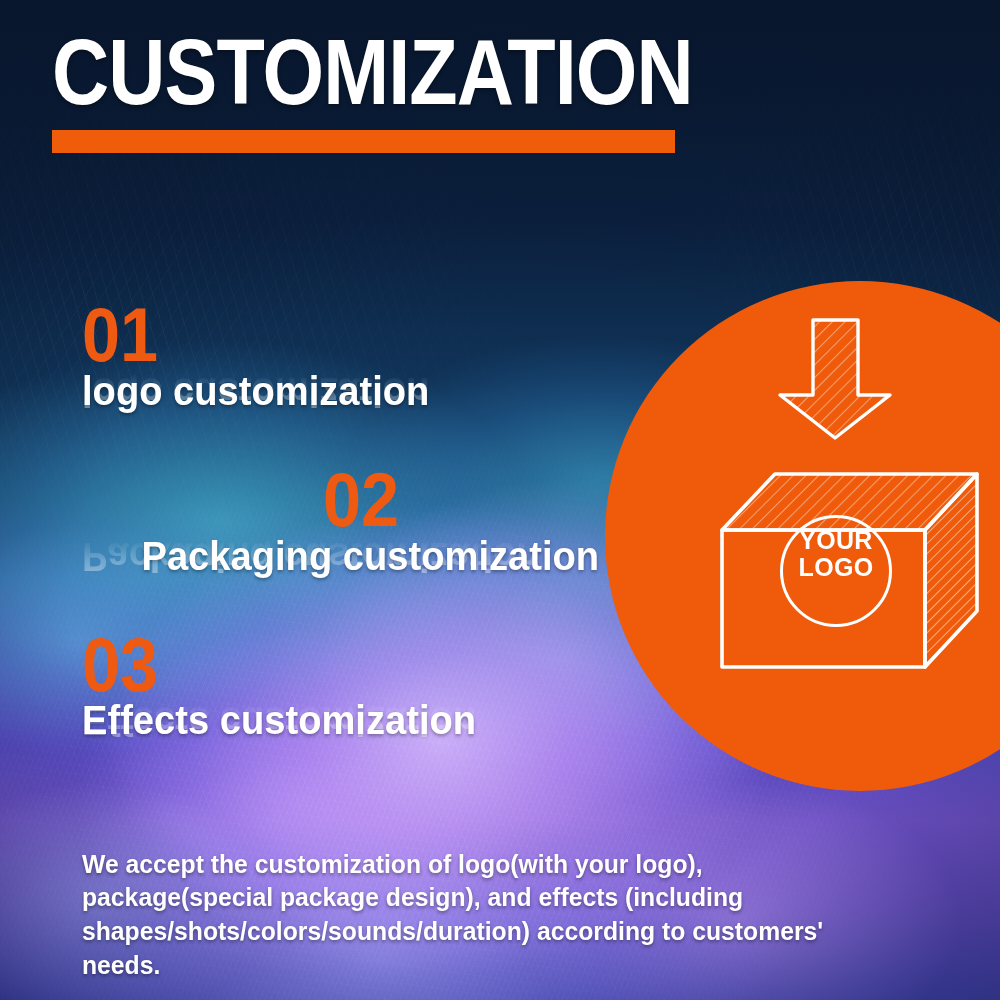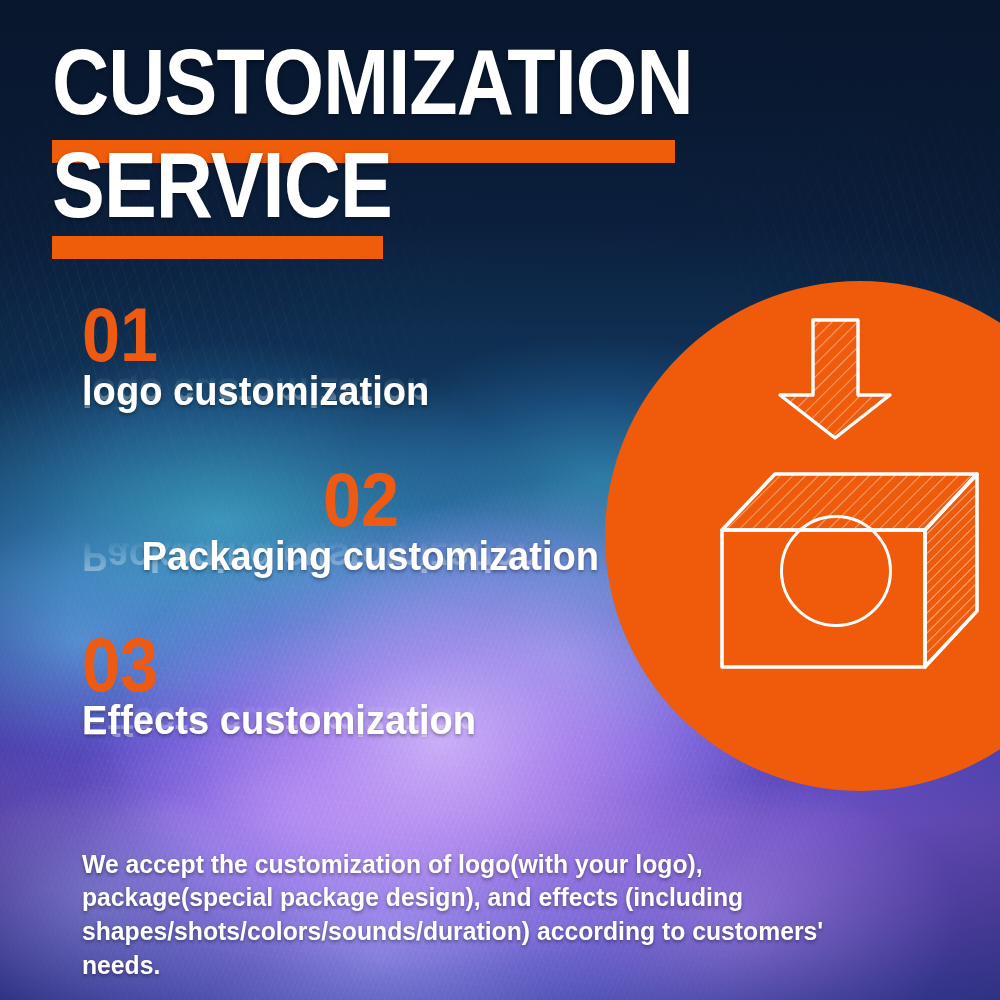--- a/index.html
+++ b/index.html
@@ -60,21 +60,21 @@
             mask-image:radial-gradient(ellipse 520px 330px at 10% 30%, #000 0%, rgba(0,0,0,0) 80%),
                        radial-gradient(ellipse 300px 240px at 92% 22%, #000 0%, rgba(0,0,0,0) 78%);
   }
   .bg-vignette{
     background:
       linear-gradient(to bottom, rgba(8,22,44,.85) 0%, rgba(8,22,44,.30) 18%, rgba(8,22,44,0) 34%),
       radial-gradient(ellipse 780px 600px at 50% 60%, rgba(0,0,0,0) 55%, rgba(8,18,40,.35) 100%);
   }
 
   
-  .headline{position:absolute;left:52px;top:40px;width:760px;}
+  .headline{position:absolute;left:52px;top:30px;width:760px;}
   .hl-row{position:relative;}
   .hl-text{
     display:block;color:#fff;font-weight:700;
     font-family:"Liberation Sans Narrow","Liberation Sans",sans-serif;
     font-size:92px;line-height:.92;letter-spacing:-1px;
     transform:scaleX(.86);transform-origin:left center;
     text-shadow:0 2px 5px rgba(0,0,0,.38);
     position:relative;z-index:2;white-space:nowrap;
   }
   .hl-bar{position:absolute;left:0;background:#ef5c0a;z-index:1;}
@@ -148,24 +148,20 @@
   <div class="bg bg-burst-main"></div>
   <div class="bg bg-burst-low"></div>
   <div class="bg bg-fibre"></div>
   <div class="bg bg-streaks-top"></div>
   <div class="bg bg-vignette"></div>
 
   <div class="headline">
     <div class="hl-row">
       <span class="hl-bar hl-bar-1"></span>
       <span class="hl-text">CUSTOMIZATION</span>
-    </div>
-    <div class="hl-row hl-row-2">
-      <span class="hl-bar hl-bar-2"></span>
-      <span class="hl-text">SERVICE</span>
     </div>
   </div>
 
   <div class="items">
 
     <div class="item item-1">
       <span class="item-num">01</span>
       <div class="item-label-wrap">
         <span class="item-label">logo customization</span>
         <span class="item-reflect">logo customization</span>
@@ -209,14 +205,18 @@
     </g>
 
     <path d="M117 249 L170 193 L372 193 L320 249 Z" fill="url(#hatch)" stroke="#ffffff" stroke-width="3.6" stroke-linejoin="round"></path>
 
     <path d="M320 249 L372 193 L372 330 L320 386 Z" fill="url(#hatch-dense)" stroke="#ffffff" stroke-width="3.6" stroke-linejoin="round"></path>
 
     <path d="M117 249 L320 249 L320 386 L117 386 Z" fill="none" stroke="#ffffff" stroke-width="3.6" stroke-linejoin="round"></path>
   </svg>
 
   <div class="logo-circle"></div>
+  <div class="logo-text">
+    <span>YOUR</span><br>
+    <span>LOGO</span>
+  </div>
 
 </div>
 
 </body></html>

